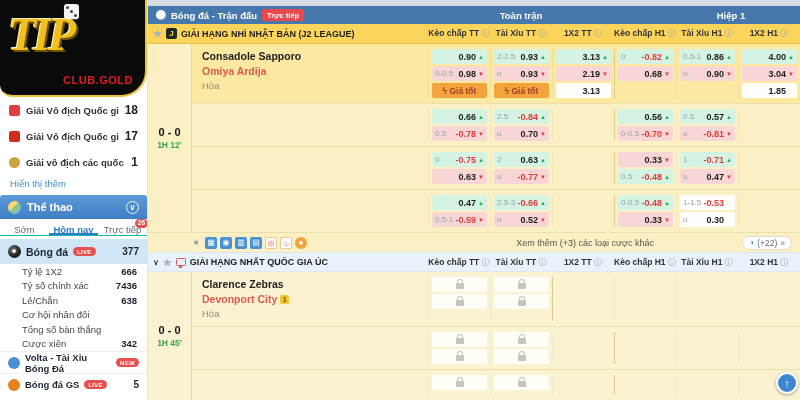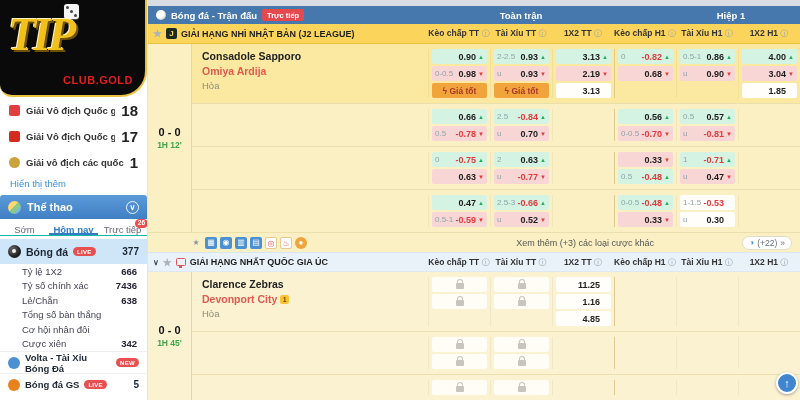--- a/index.html
+++ b/index.html
@@ -10,21 +10,21 @@
 .logo{position:relative;height:97px;background:#0a0a0a;border:2px solid #e7c341;border-top:none;border-left:none;border-radius:0 0 26px 12px;flex:none}
 .die{position:absolute;top:4px;left:64px;width:15px;height:15px;background:#f4f4f4;border-radius:3px;box-shadow:0 1px 1px rgba(255,255,255,.3)}
 .die i{position:absolute;width:3px;height:3px;background:#444;border-radius:50%}
 .die i:nth-child(1){top:2px;left:2px}.die i:nth-child(2){top:6px;left:6px}.die i:nth-child(3){top:10px;left:10px}
 .brand{position:absolute;top:12px;left:8px;font-family:"Liberation Serif",serif;font-style:italic;font-weight:bold;font-size:46px;line-height:46px;color:#f2c01d;letter-spacing:-3px;text-shadow:2px 2px 0 #6e5200,-1px -1px 0 #fff3c4}
 .brand-sub{position:absolute;bottom:9px;right:12px;color:#e01f1f;font-weight:bold;font-size:11px;letter-spacing:.5px}
 .lg-row{display:flex;align-items:center;gap:6px;padding:0 9px;height:26px;cursor:pointer}
 .lg-ic{width:11px;height:11px;border-radius:2px;flex:none}
 .lg-ic.round{border-radius:50%}
 .lg-label{flex:1;color:#333;font-weight:bold;font-size:9.5px;white-space:nowrap;overflow:hidden}
-.lg-count{color:#222;font-weight:bold;font-size:15px}
+.lg-count{color:#222;font-weight:bold;font-size:12px}
 .show-more{color:#3a8fd8;font-size:9.5px;padding:3px 10px 6px;cursor:pointer}
 .sports-header{height:24px;background:linear-gradient(#5b9bd9,#3f7fc4);color:#fff;display:flex;align-items:center;gap:6px;padding:0 8px;font-weight:bold;font-size:11px;border-radius:3px 3px 0 0;flex:none}
 .sh-ball{width:13px;height:13px;border-radius:50%;background:linear-gradient(135deg,#ffd76e 0 45%,#8bc98b 45% 70%,#7ab7e8 70% 100%);flex:none}
 .sh-collapse{margin-left:auto;width:13px;height:13px;border:1px solid rgba(255,255,255,.9);border-radius:50%;font-size:8px;line-height:11px;text-align:center;cursor:pointer}
 .tabs{height:17px;display:flex;background:#fff;border-bottom:1px solid #14b8a6;flex:none}
 .tab{flex:1;text-align:center;line-height:22px;color:#667;position:relative;font-size:9.5px;cursor:pointer}
 .tab.active{color:#2f7cc9;font-weight:bold;box-shadow:inset 0 -2px 0 #2f7cc9}
 .tab-badge{position:absolute;top:0;right:-1px;background:#e85050;color:#fff;font-size:6.5px;font-weight:bold;border-radius:6px;padding:1px 3px;line-height:1}
 .sport-row{height:25px;background:#cfe6f8;display:flex;align-items:center;gap:5px;padding:0 8px;font-weight:bold;font-size:10.5px;color:#1d2733;margin-top:3px;cursor:pointer;flex:none}
 .ball-dark{width:13px;height:13px;border-radius:50%;background:radial-gradient(circle at 35% 35%,#555 20%,#1e1e1e 60%);flex:none;position:relative}
@@ -152,24 +152,24 @@
         </div>
         <div class="ni">
           <span>Tỷ số chính xác</span>
           <span class="ni-count">7436</span>
         </div>
         <div class="ni">
           <span>Lẻ/Chẵn</span>
           <span class="ni-count">638</span>
         </div>
         <div class="ni">
+          <span>Cơ hội nhân đôi</span>
+        </div>
+        <div class="ni">
           <span>Tổng số bàn thắng</span>
-        </div>
-        <div class="ni">
-          <span>Cơ hội nhân đôi</span>
         </div>
         <div class="ni">
           <span>Cược xiên</span>
           <span class="ni-count">342</span>
         </div>
         <div class="os-row">
           <span class="os-ic" style="background: rgb(74, 144, 210);"></span>
           <span>Volta - Tài Xỉu Bóng Đá</span>
           <span class="live-pill">NEW</span>
         </div>
@@ -520,37 +520,20 @@
                 </div>
               </div>
               <div class="ocol">
                 <div class="cell lockc">
                   <span class="lk"></span>
                 </div>
                 <div class="cell lockc">
                   <span class="lk"></span>
                 </div>
               </div>
-              <div class="ocol">
-                <div class="cell white">
-                  <span class="hdp"></span>
-                  <span class="val">11.25</span>
-                  <span class="arr"></span>
-                </div>
-                <div class="cell white">
-                  <span class="hdp"></span>
-                  <span class="val">1.16</span>
-                  <span class="arr"></span>
-                </div>
-                <div class="cell white">
-                  <span class="hdp"></span>
-                  <span class="val">4.85</span>
-                  <span class="arr"></span>
-                </div>
-              </div>
               <div class="ocol group"></div>
               <div class="ocol"></div>
               <div class="ocol"></div>
             </div>
             <div class="block">
               <div class="teams"></div>
               <div class="ocol">
                 <div class="cell lockc">
                   <span class="lk"></span>
                 </div>

